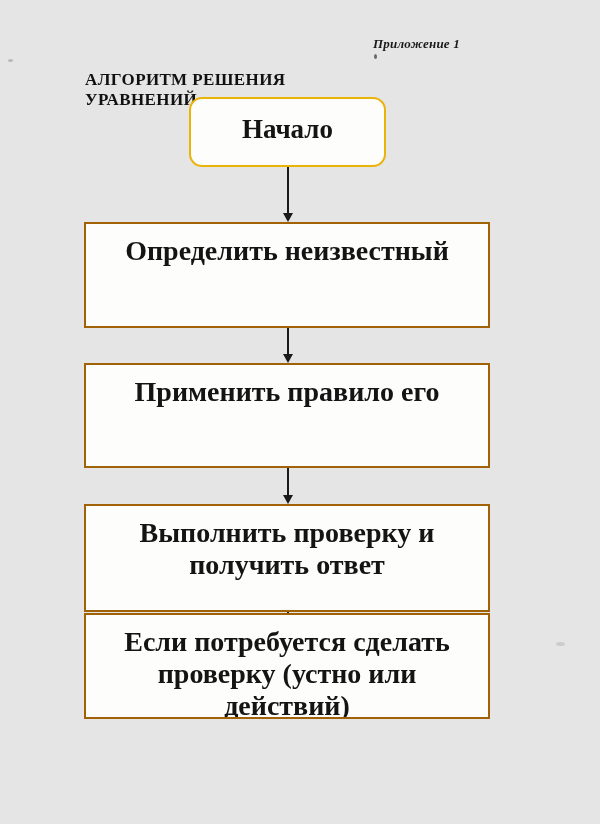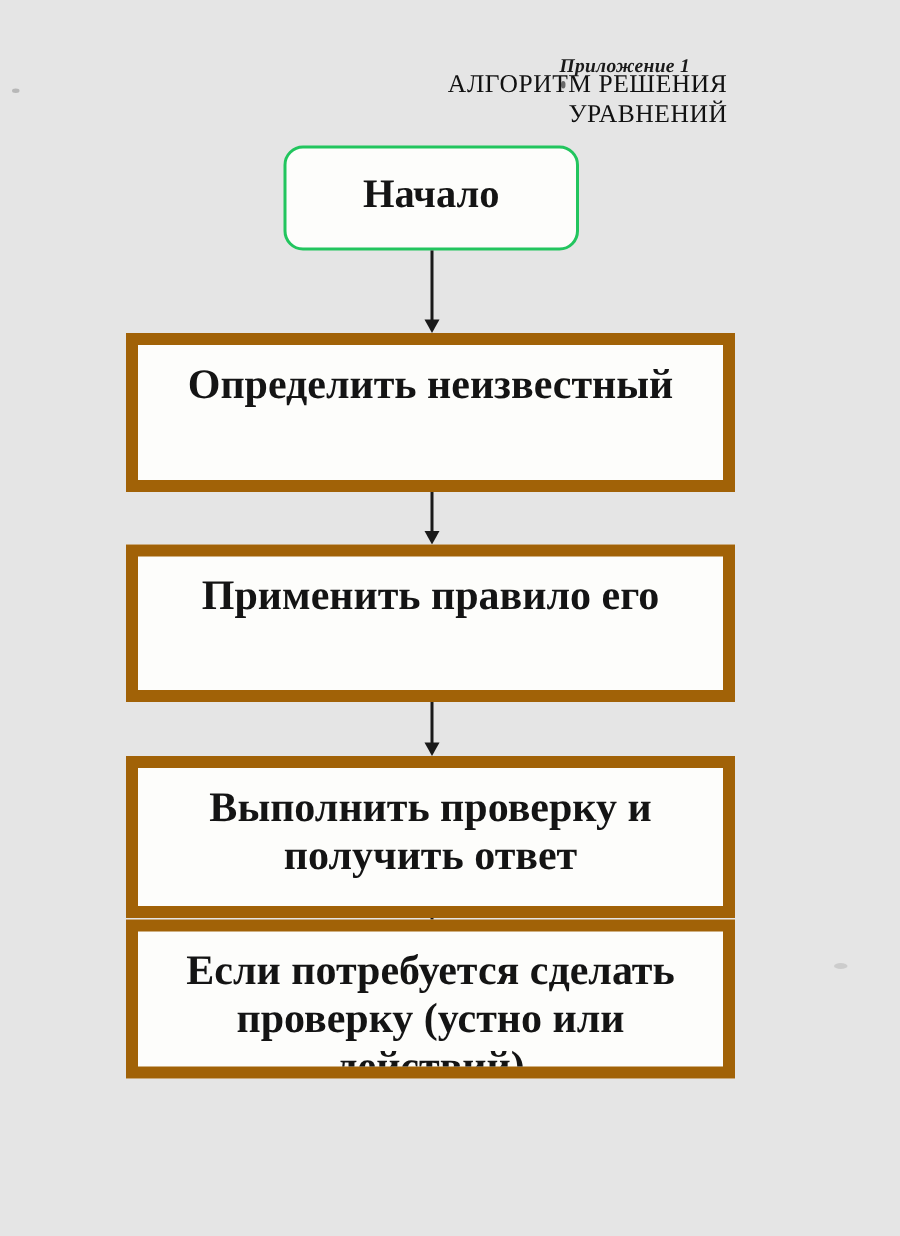--- a/index.html
+++ b/index.html
@@ -23,56 +23,56 @@
     top: 36px;
     right: 140px;
     font-size: 13px;
     font-weight: bold;
     font-style: italic;
     letter-spacing: 0.2px;
     color: #1a1a1a;
   }
   .title {
     position: absolute;
-    top: 46px;
+    top: 70px;
     left: 85px;
     width: 400px;
-    text-align: right;
+    text-align: left;
     font-size: 17px;
-    font-weight: normal;
+    font-weight: bold;
     line-height: 20px;
     letter-spacing: 0.4px;
     color: #111111;
   }
 
   
   .start-node {
     position: absolute;
     left: 189px;
     top: 97px;
     width: 197px;
     height: 70px;
     box-sizing: border-box;
-    border: 2px solid #22c55e;
+    border: 2px solid #eab308;
     border-radius: 13px;
     background: #fdfdfb;
     text-align: center;
     font-size: 27px;
     font-weight: bold;
     line-height: 30px;
     padding-top: 15px;
   }
 
   
   .step-box {
     position: absolute;
     left: 84px;
     width: 406px;
     box-sizing: border-box;
-    border: 8px solid #a16207;
+    border: 2px solid #a16207;
     background: #fdfdfb;
     text-align: center;
     font-size: 28px;
     font-weight: bold;
     line-height: 32px;
     padding-top: 11px;
     overflow: hidden;
   }
   .step-1 { top: 222px; height: 106px; }
   .step-2 { top: 363px; height: 105px; }

